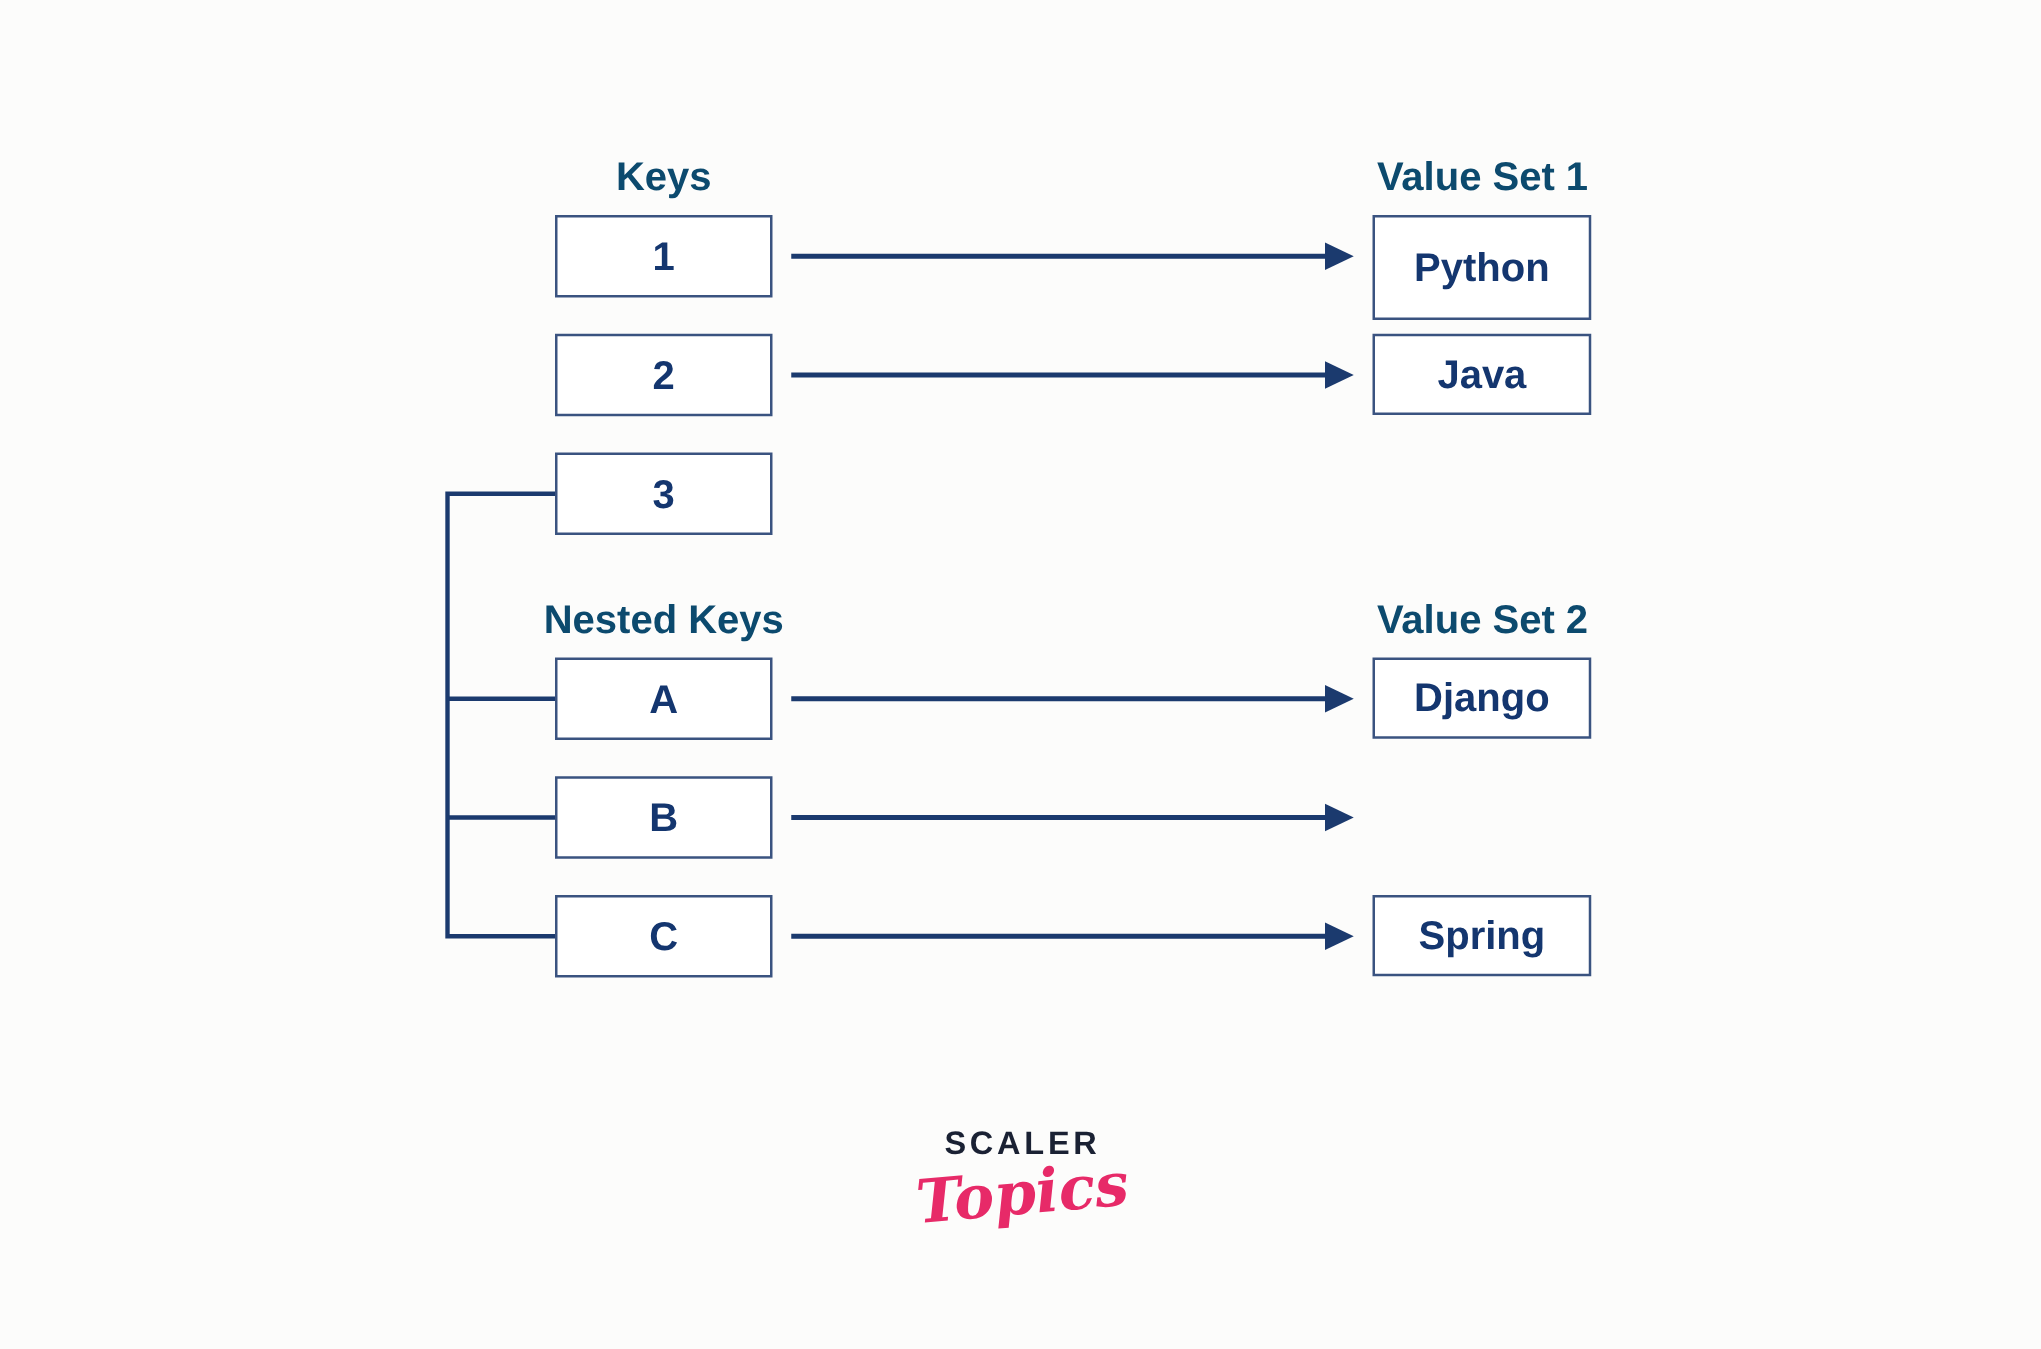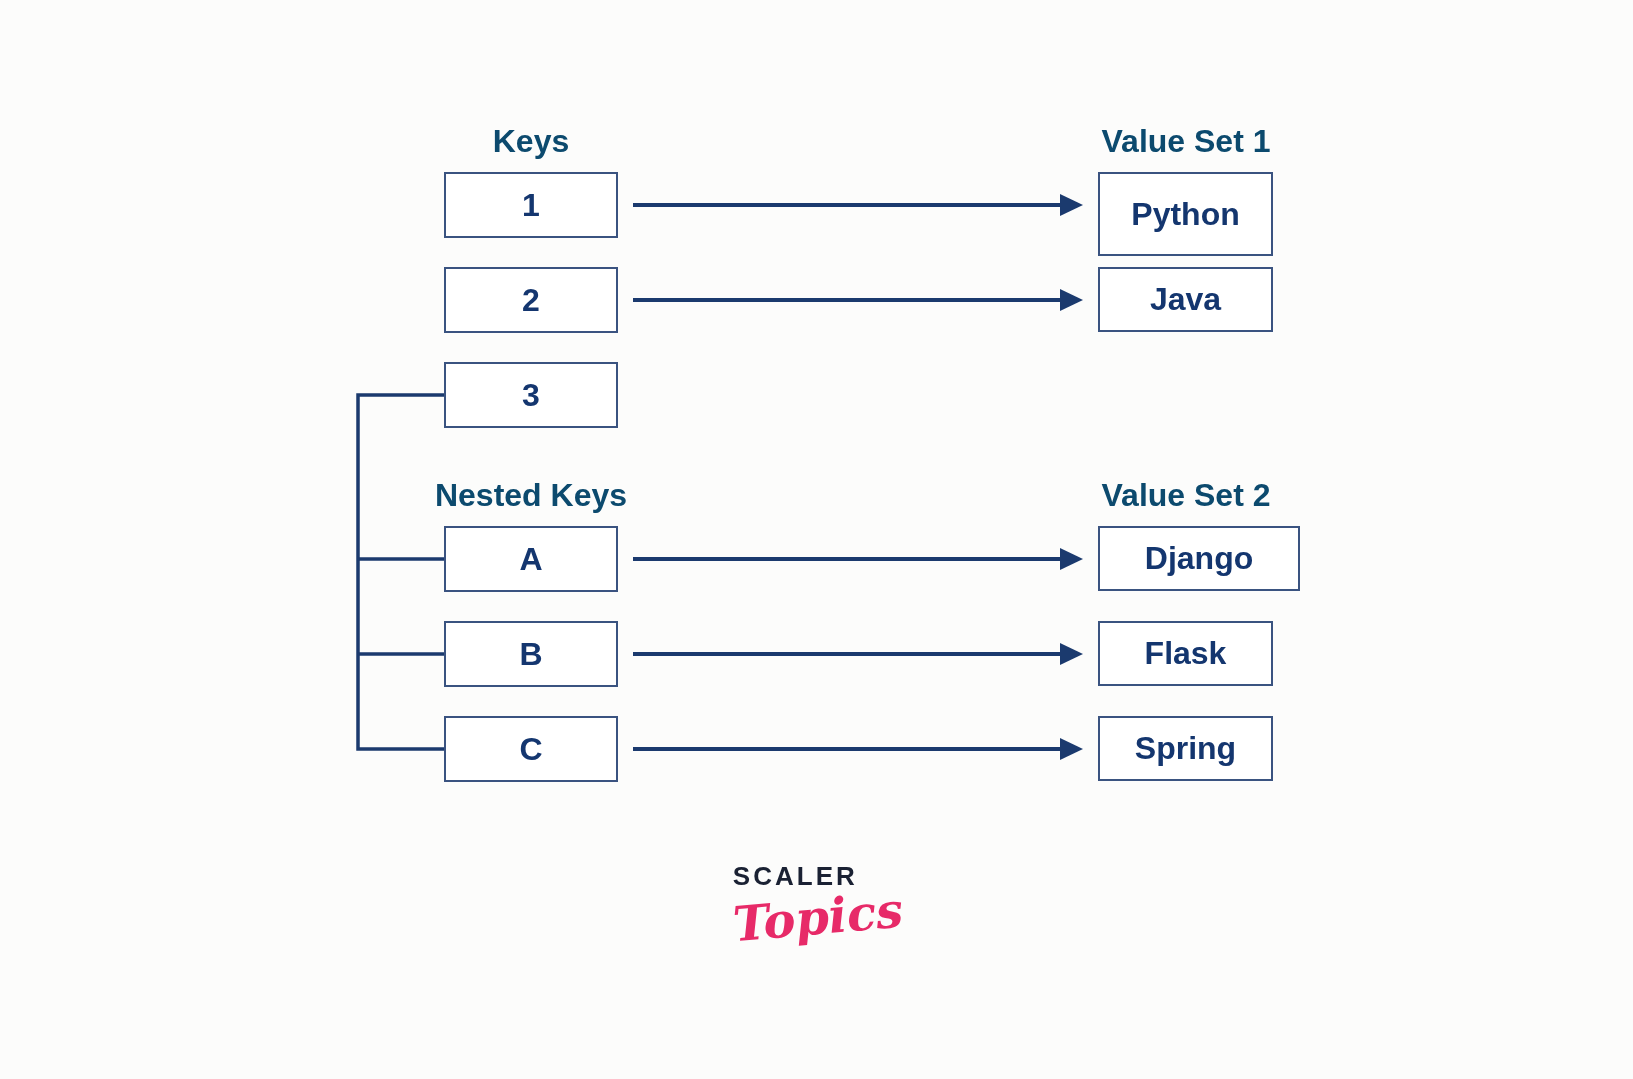--- a/index.html
+++ b/index.html
@@ -41,22 +41,23 @@
     display: flex;
     align-items: center;
     justify-content: center;
     font-size: 32px;
     font-weight: 700;
     color: #14366F;
   }
   .logo {
     position: absolute;
     left: 818px;
-    top: 862px;
+    top: 900px;
     transform: translateX(-50%);
+    text-align: center;
   }
   .logo-brand {
     display: block;
     font-family: "Liberation Sans", sans-serif;
     font-size: 26px;
     font-weight: 900;
     letter-spacing: 3px;
     color: #1A2133;
     line-height: 1.1;
   }
@@ -120,22 +121,21 @@
   <div class="box" style="left:444px; top:267px;">2</div>
   <div class="box" style="left:444px; top:362px;">3</div>
 
   <div class="box" style="left:444px; top:526px;">A</div>
   <div class="box" style="left:444px; top:621px;">B</div>
   <div class="box" style="left:444px; top:716px;">C</div>
 
   <div class="box" style="left:1098px; top:172px; width:175px; height:84px;">Python</div>
   <div class="box" style="left:1098px; top:267px; width:175px; height:65px;">Java</div>
 
-  <div class="box" style="left:1098px; top:526px; width:202px; height:65px;">Django</div>
-  <div class="box" style="left:1098px; top:621px; width:175px; height:65px;">Flask</div>
+  <div class="box" style="left:1098px; top:526px; width:175px; height:65px;">Django</div>
   <div class="box" style="left:1098px; top:716px; width:175px; height:65px;">Spring</div>
 
   <div class="logo">
     <span class="logo-brand">SCALER</span>
     <span class="logo-product">Topics</span>
   </div>
 
 </div>
 
 </body></html>

